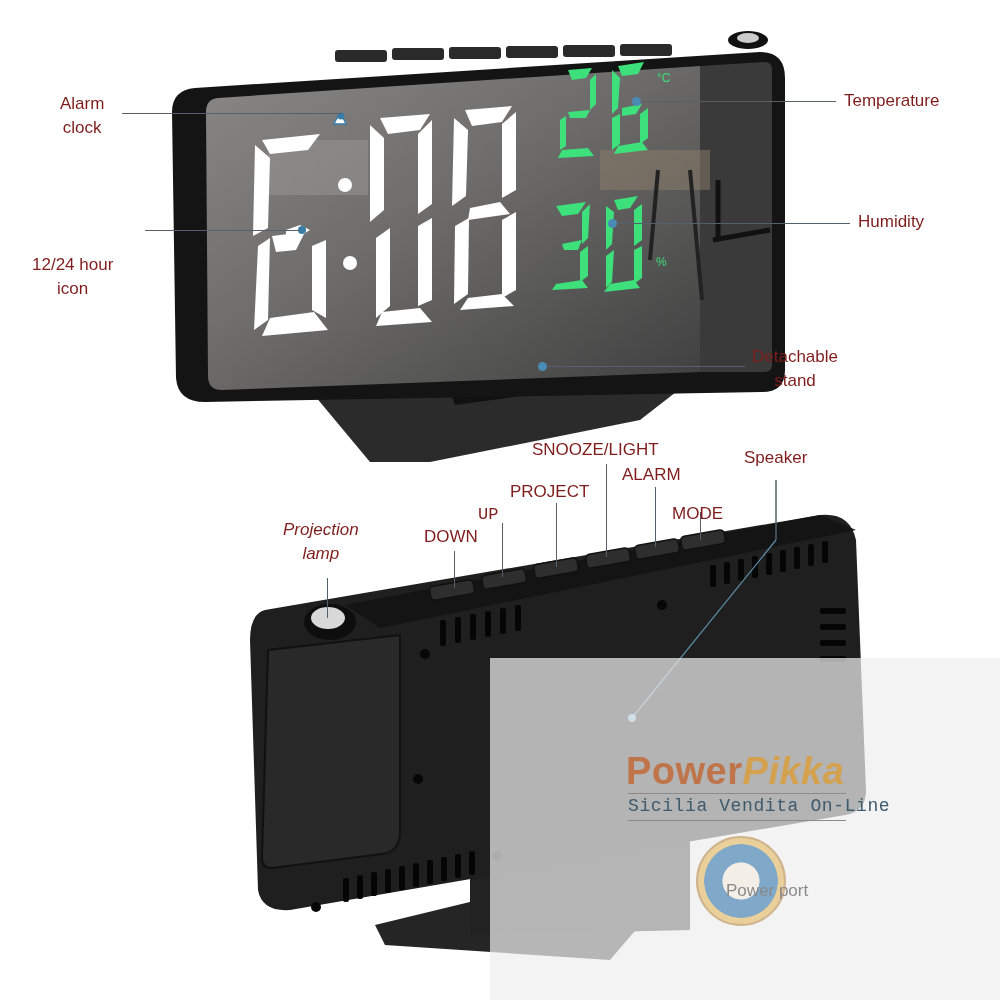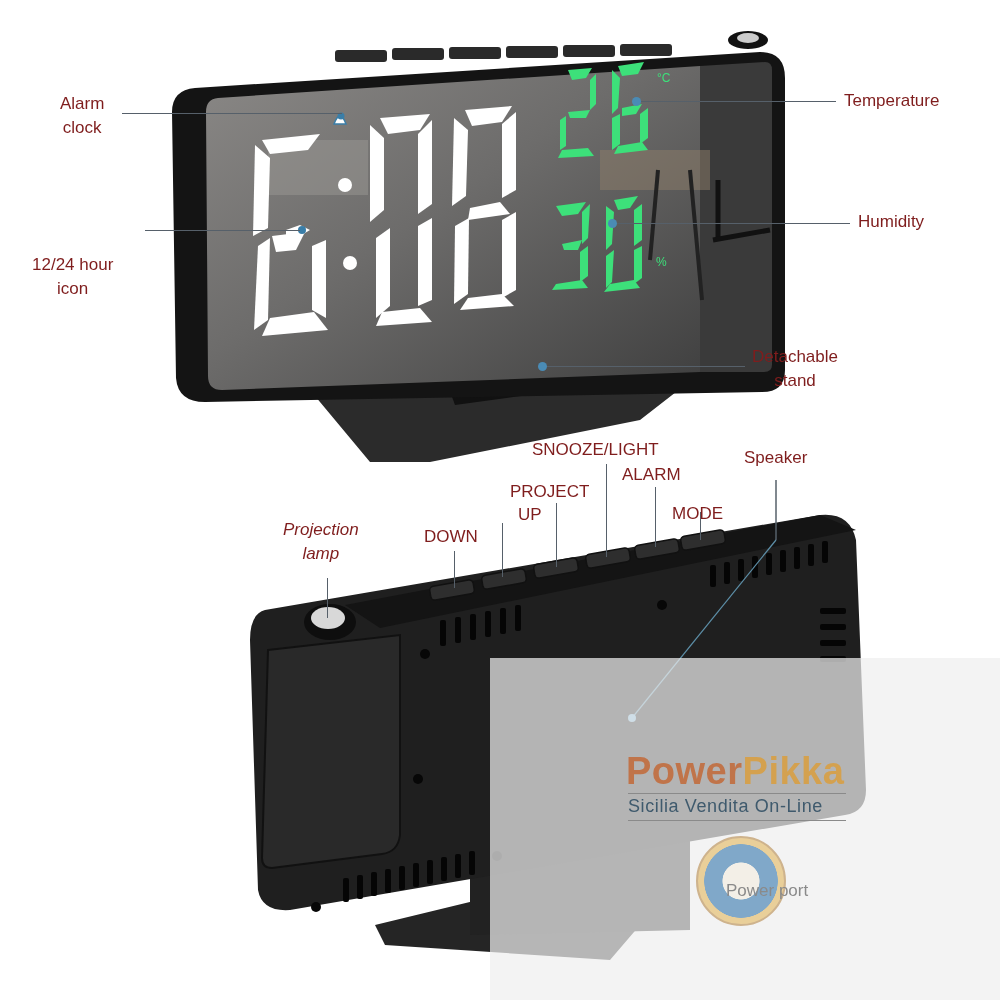--- a/index.html
+++ b/index.html
@@ -3,22 +3,22 @@
 <meta charset="utf-8">
 <style>
   html,body{margin:0;padding:0;}
   body{width:1000px;height:1000px;background:#ffffff;position:relative;overflow:hidden;font-family:"Liberation Sans",sans-serif;color:#333;}
   .label{position:absolute;font-size:17px;line-height:24px;color:#7f1d1d;text-align:center;white-space:nowrap;}
   .line{position:absolute;background:#56606a;}
   .dot{position:absolute;width:9px;height:9px;border-radius:50%;background:#4a8bb5;}
   svg{position:absolute;left:0;top:0;}
   .wm{position:absolute;left:490px;top:658px;width:510px;height:342px;background:rgba(238,238,238,0.72);}
   .wm-title{position:absolute;left:626px;top:750px;font-size:38px;font-weight:bold;color:#c0744a;letter-spacing:0.5px;}
-  .wm-title .y{color:#d4a14f;}
-  .wm-sub{position:absolute;left:628px;top:796px;font-size:18px;color:#3f5a6d;letter-spacing:0.6px;}
+  .wm-title .y{color:#d4a14f;font-style:italic;}
+  .wm-sub{position:absolute;left:628px;top:796px;font-size:18px;color:#3f5a6d;letter-spacing:0.6px;font-family:Liberation Mono, monospace;}
   .wm-rule{position:absolute;left:628px;width:218px;height:1px;background:#8a8a8a;}
   .wm-seal{position:absolute;left:696px;top:836px;width:86px;height:86px;border-radius:50%;background:radial-gradient(circle,#f4efe6 0 30%,#6c9cc2 31% 60%,#e8c98a 61% 72%,#d9bfa0 73% 100%);border:2px solid #c8a87c;opacity:0.85;}
 </style>
 </head>
 <body>
 
 <svg width="1000" height="1000">
 
   <g fill="#2a2a2a">
     <rect x="335" y="50" width="52" height="12" rx="3"></rect>
@@ -231,19 +231,19 @@
 <div class="label" style="left:752px;top:345px;">
   <div>Detachable</div>
     <div>stand</div>
 </div>
 
 <div class="label" style="left:283px;top:518px;font-style:italic;">
   <div>Projection</div>
     <div>lamp</div>
 </div>
 <div class="label" style="left:424px;top:525px;">DOWN</div>
-<div class="label" style="left:518px;top:503px;">UP</div>
+<div class="label" style="left:478px;top:503px;font-family:Liberation Mono, monospace;">UP</div>
 <div class="label" style="left:510px;top:480px;">PROJECT</div>
 <div class="label" style="left:532px;top:438px;">SNOOZE/LIGHT</div>
 <div class="label" style="left:622px;top:463px;">ALARM</div>
 <div class="label" style="left:672px;top:486px;margin-top:16px;">MODE</div>
 <div class="label" style="left:744px;top:446px;">Speaker</div>
 <div class="label" style="left:726px;top:831px;color:#8a8a8a;margin-top:48px;">Power port</div>
 
 </body></html>

